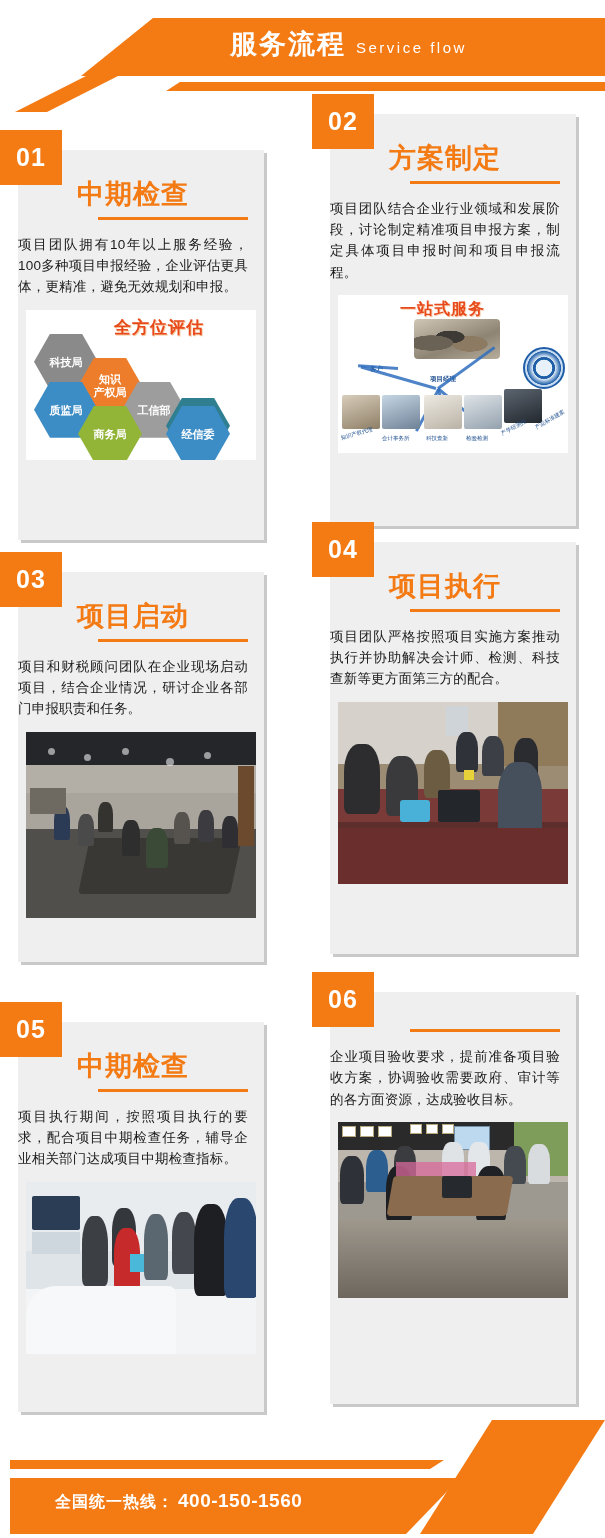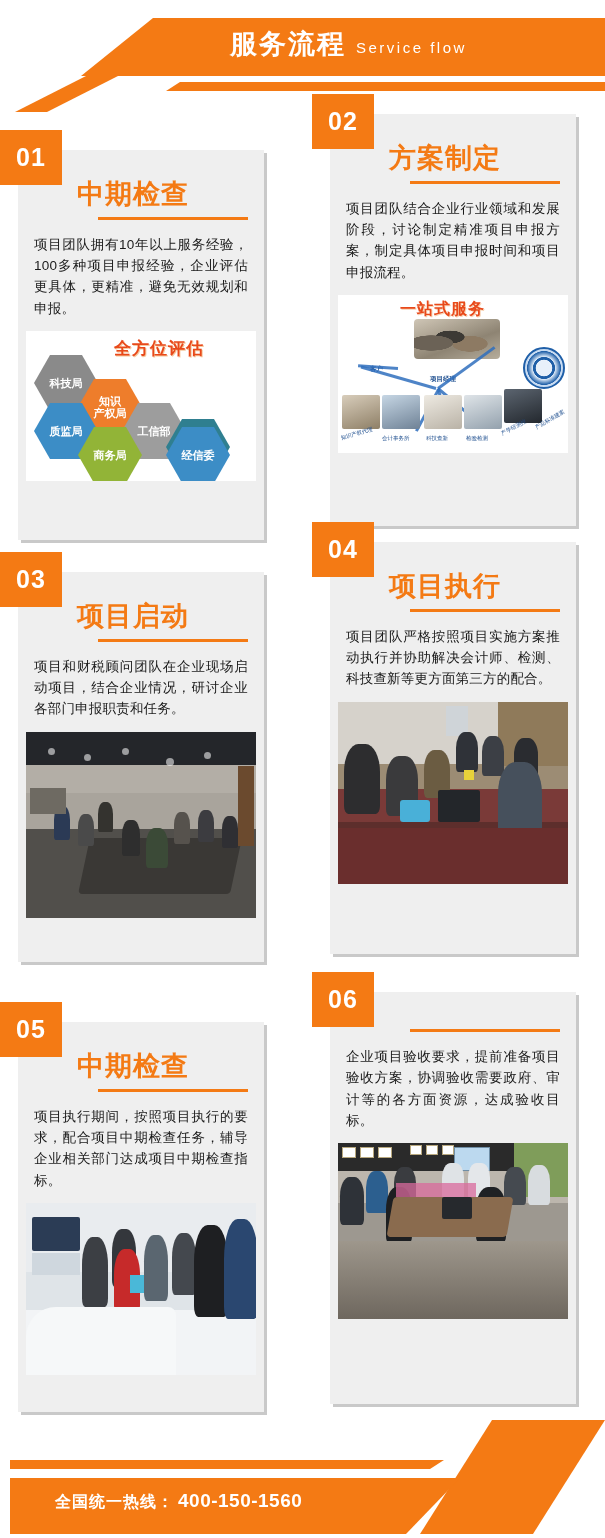--- a/index.html
+++ b/index.html
@@ -108,21 +108,21 @@
   .title-rule {
     height: 3px;
     background: #F47A14;
     margin: 7px 16px 0 auto;
     width: 150px;
   }
   .card-body {
     color: #1a1a1a;
     font-size: 13.5px;
     line-height: 1.58;
-    padding: 14px 16px 12px 16px;
+    padding: 14px 16px 12px 0;
     text-align: justify;
     letter-spacing: 0.2px;
   }
 
   
   .figure {
     position: relative;
     margin: 0 8px 8px 8px;
     background: #ffffff;
     overflow: hidden;

